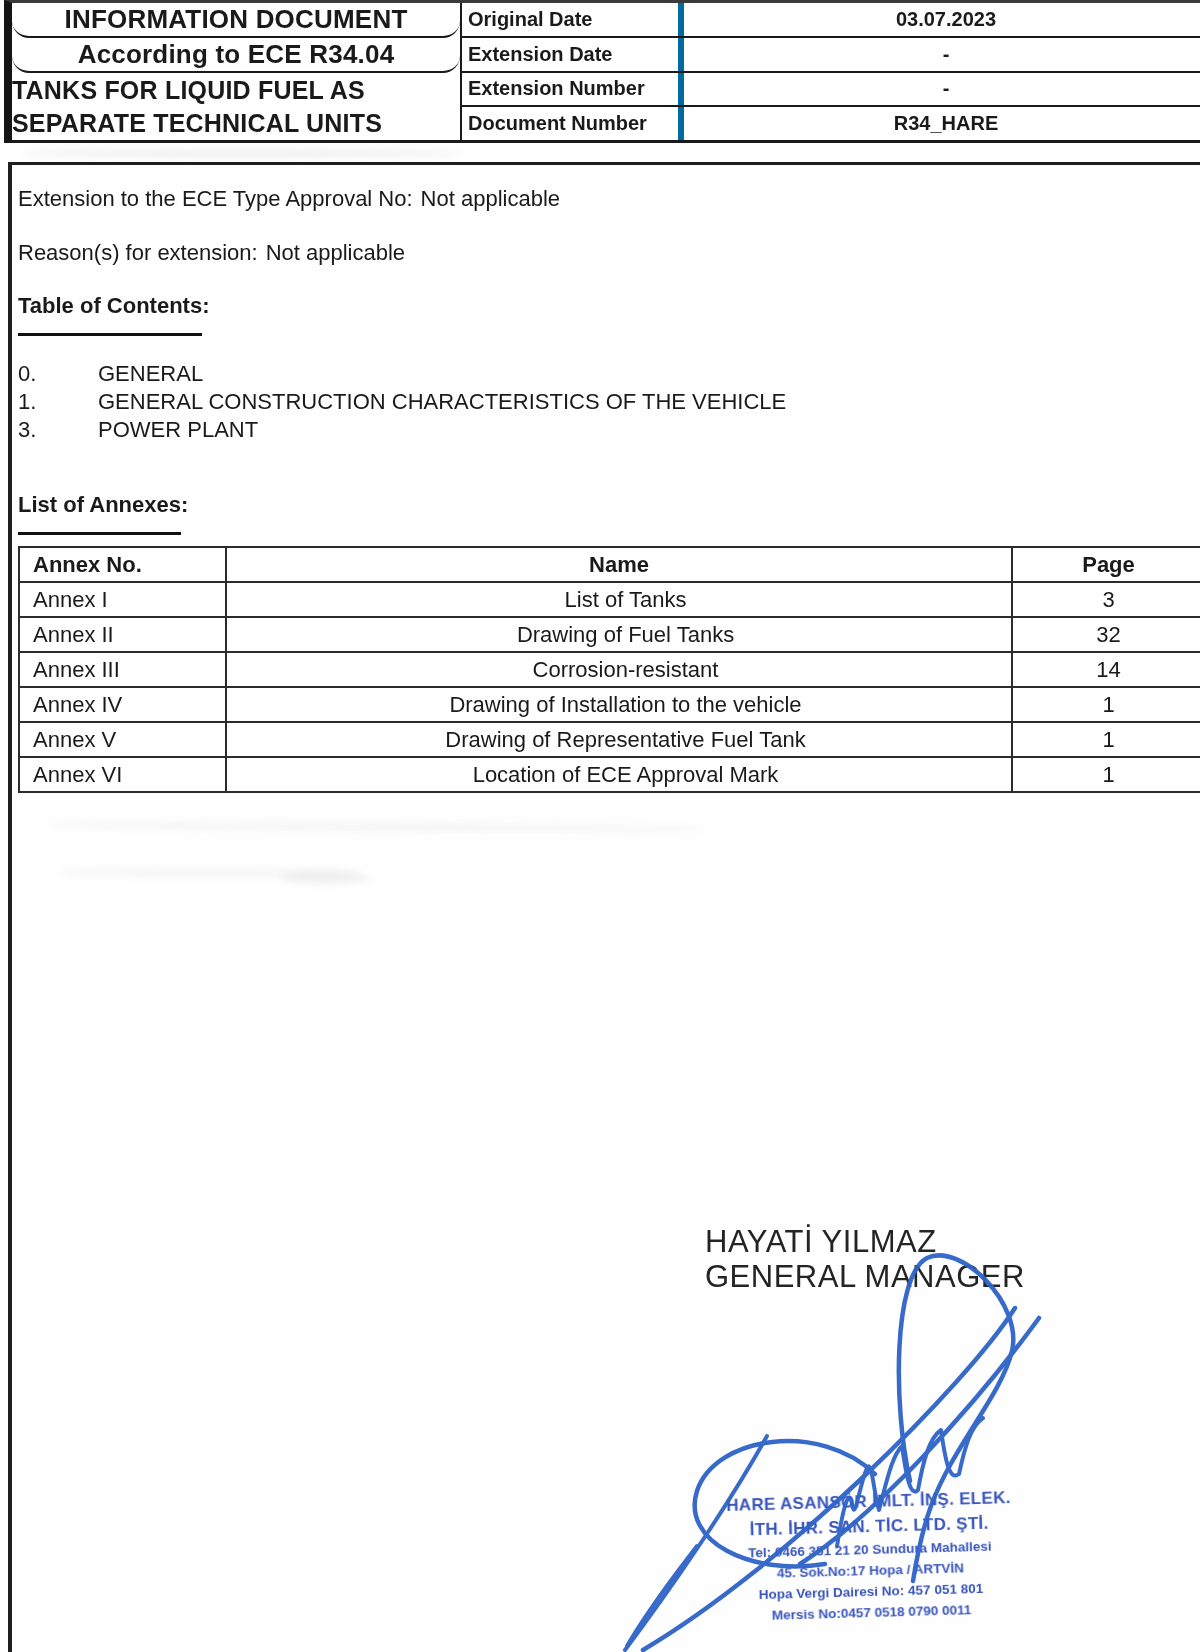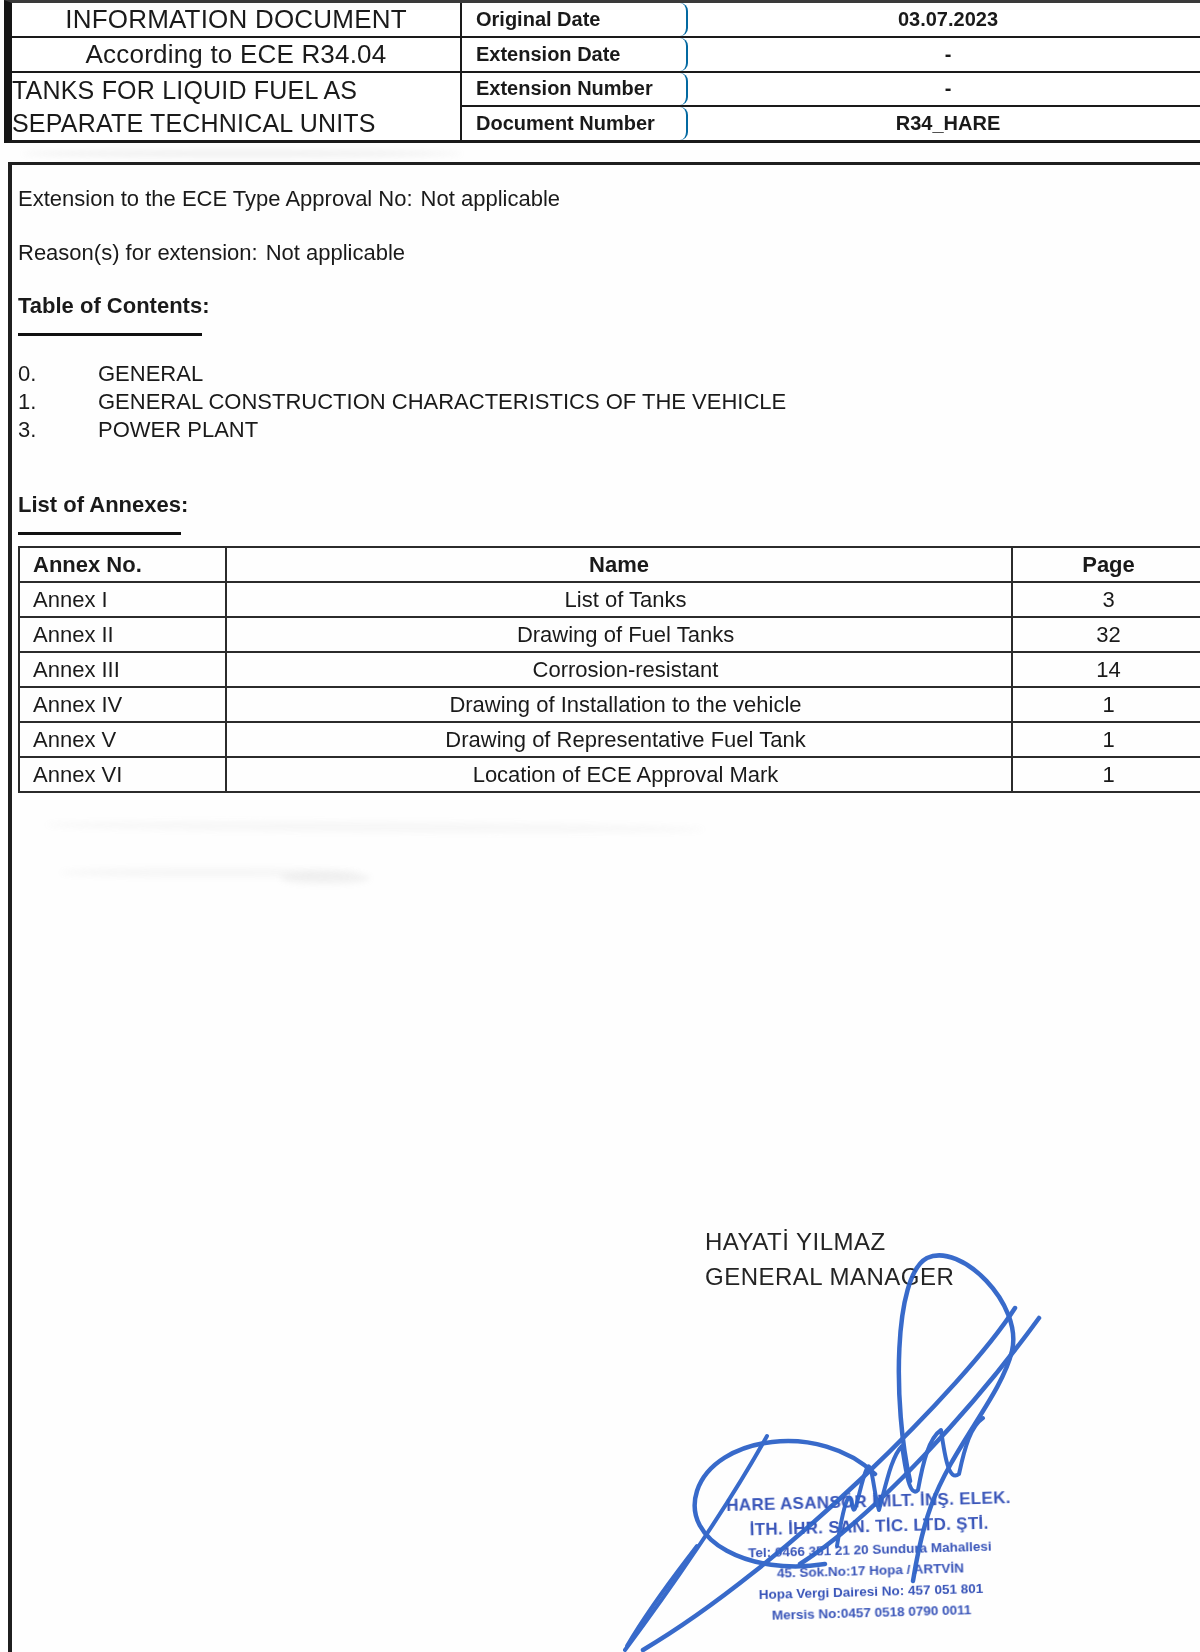--- a/index.html
+++ b/index.html
@@ -7,28 +7,28 @@
         font-family:"Liberation Sans", sans-serif;color:#1a1a1a;}
 
   
   .hdr{position:absolute;left:4px;top:0;width:1196px;height:137px;
        border-left:8px solid #151515;border-top:3px solid #3a3a3a;border-bottom:3px solid #1a1a1a;
        display:flex;background:#fff;}
   .hdr-logo{width:322px;border-right:2px solid #1a1a1a;position:relative;}
   .logo-svg{position:absolute;left:0;top:0;}
   .hdr-title{width:448px;border-right:2px solid #1a1a1a;display:flex;flex-direction:column;}
   .t-row{flex:0 0 33px;border-bottom:2px solid #1a1a1a;display:flex;align-items:center;justify-content:center;
-         font-weight:normal;font-size:26px;letter-spacing:.2px;}
+         font-weight:bold;font-size:26px;letter-spacing:.2px;border-radius:17px;}
   .t-row.t-last{flex:1 1 auto;border-bottom:none;line-height:33px;font-size:25px;
          align-items:center;}
   .hdr-meta{flex:1 1 auto;display:flex;flex-direction:column;}
   .m-row{flex:1 1 auto;display:flex;border-bottom:2px solid #1a1a1a;}
   .m-row:last-child{border-bottom:none;}
-  .m-label{width:210px;border-right:2px solid #0369a1;display:flex;align-items:center;
-           padding-left:14px;font-weight:bold;font-size:20px;border-radius:8px;}
+  .m-label{width:210px;border-right:6px solid #0369a1;display:flex;align-items:center;
+           padding-left:6px;font-weight:bold;font-size:20px;}
   .m-value{flex:1;display:flex;align-items:center;justify-content:center;font-weight:bold;font-size:20px;}
 
   
   .box{position:absolute;left:8px;top:162px;width:1192px;height:1490px;
        border-left:4px solid #1f1f1f;border-top:3px solid #1f1f1f;background:transparent;}
 
   .fieldline{position:absolute;left:18px;font-size:22px;white-space:nowrap;}
   .fieldline b{font-weight:normal;}
   .fieldline .val{margin-left:8px;}
   .f1{top:186px;} .f2{top:240px;}
@@ -44,21 +44,21 @@
   table.annex{position:absolute;left:18px;top:546px;border-collapse:collapse;width:1186px;
               font-size:22px;table-layout:fixed;}
   table.annex td,table.annex th{border:2px solid #2b2b2b;height:33px;padding:0 0 0 13px;
               text-align:left;font-weight:normal;overflow:hidden;white-space:nowrap;}
   table.annex th{font-weight:bold;}
   table.annex .c-name{text-align:center;}
   table.annex th.c-name{text-align:center;padding-left:0;}
   table.annex .c-page{text-align:center;padding-left:0;}
   col.w-no{width:207px;} col.w-name{width:786px;} col.w-page{width:193px;}
 
-  .signatory{position:absolute;left:705px;top:1224px;font-size:24px;line-height:35px;color:#242424;
+  .signatory{position:absolute;left:705px;top:1224px;font-size:31px;line-height:35px;color:#242424;
              letter-spacing:.5px;white-space:nowrap;}
 
   .stamp{position:absolute;left:650px;top:1489px;width:440px;text-align:center;
          color:#2b49b4;font-weight:bold;transform:rotate(-1.6deg);
          filter:blur(0.45px);opacity:.93;}
   .stamp .big{font-size:17px;line-height:25px;letter-spacing:.3px;}
   .stamp .small{font-size:13.5px;line-height:21px;}
 
   .sig-svg{position:absolute;left:575px;top:1246px;z-index:3;}
 

